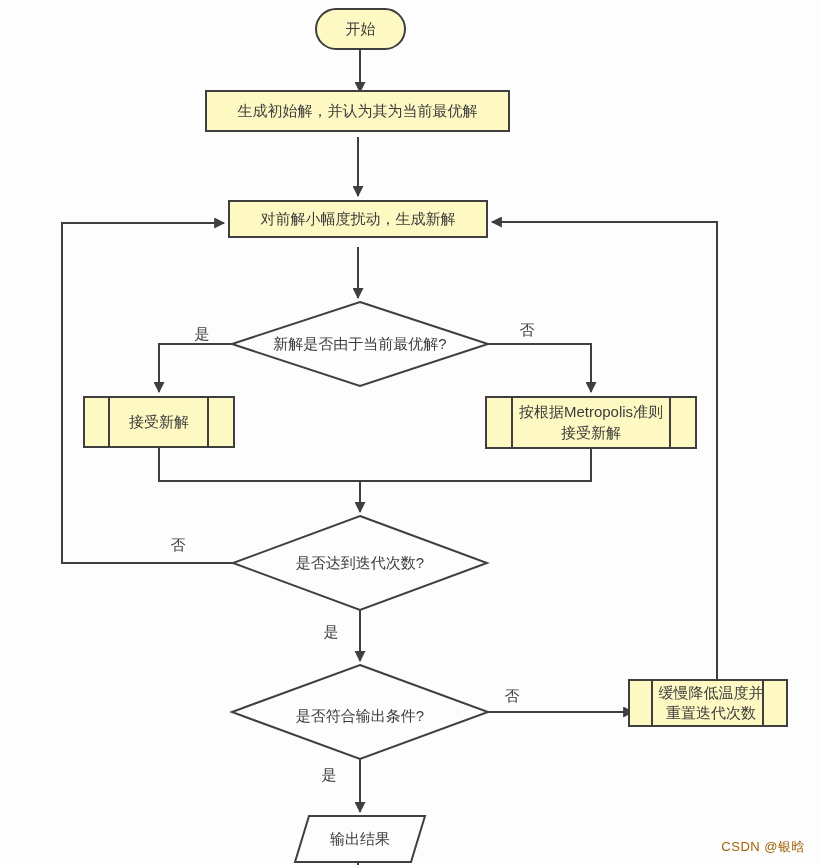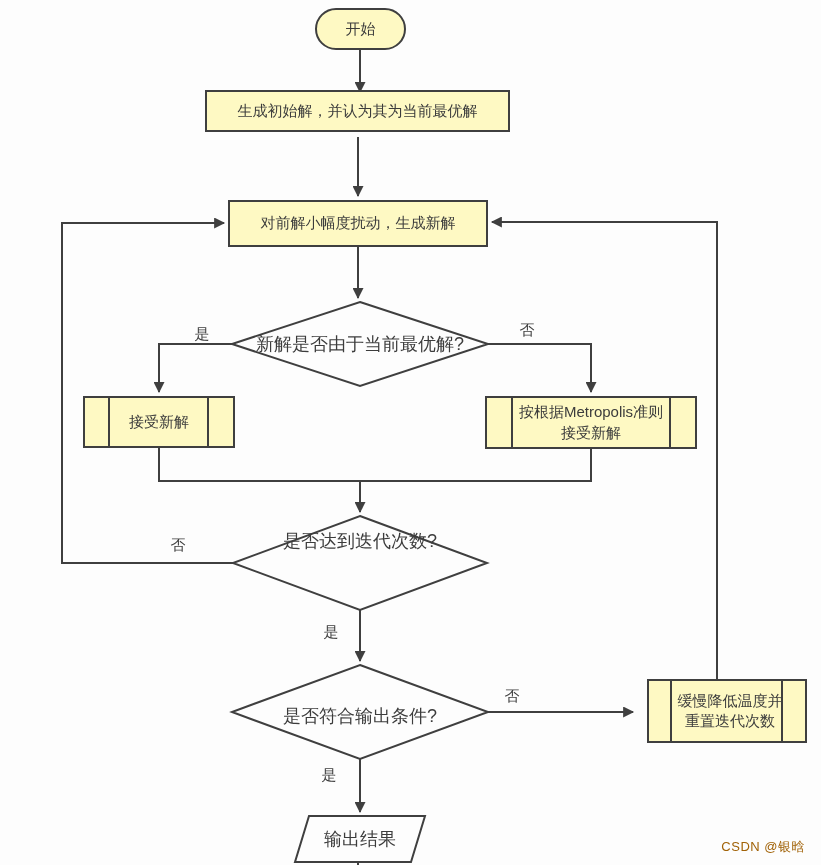--- a/index.html
+++ b/index.html
@@ -28,21 +28,21 @@
   }
   .stadium{border-radius:22px;}
   .pp-bar{
     position:absolute;top:-2px;bottom:-2px;width:0;
     border-left:2px solid #3f3f3f;
   }
   .overlay-label{
     position:absolute;
     display:flex;align-items:center;justify-content:center;
     text-align:center;
-    color:#3c3c3c;font-size:18px;line-height:1.35;white-space:pre-line;
+    color:#3c3c3c;font-size:15px;line-height:1.35;white-space:pre-line;
     pointer-events:none;
   }
   .edge-label{
     position:absolute;
     color:#3c3c3c;font-size:15px;
     background:transparent;
     text-align:center;width:30px;
   }
   .watermark{
     position:absolute;
@@ -86,46 +86,46 @@
   </svg>
 
   <div class="node stadium" style="left:315px;top:8px;width:91px;height:42px;">
     <span>开始</span>
   </div>
 
   <div class="node" style="left:205px;top:90px;width:305px;height:42px;">
     <span>生成初始解，并认为其为当前最优解</span>
   </div>
 
-  <div class="node" style="left:228px;top:200px;width:260px;height:47px;align-items:center;">
+  <div class="node" style="left:228px;top:200px;width:260px;height:38px;align-items:center;">
     <span>对前解小幅度扰动，生成新解</span>
   </div>
 
   <div class="node" style="left:83px;top:396px;width:152px;height:52px;">
     <div class="pp-bar" style="left:23px;"></div>
     <div class="pp-bar" style="right:24px;"></div>
     <span>接受新解</span>
   </div>
 
   <div class="node" style="left:485px;top:396px;width:212px;height:53px;">
     <div class="pp-bar" style="left:24px;"></div>
     <div class="pp-bar" style="right:24px;"></div>
     <span>按根据Metropolis准则
 接受新解</span>
   </div>
 
-  <div class="node" style="left:647px;top:679px;width:160px;height:64px;padding-left:6px;">
+  <div class="node" style="left:628px;top:679px;width:160px;height:48px;padding-left:6px;">
     <div class="pp-bar" style="left:21px;"></div>
     <div class="pp-bar" style="right:22px;"></div>
     <span>缓慢降低温度并
 重置迭代次数</span>
   </div>
 
   <div class="overlay-label" style="left:240px;top:330px;width:240px;height:28px;">新解是否由于当前最优解?</div>
-  <div class="overlay-label" style="left:240px;top:527px;width:240px;height:28px;">是否达到迭代次数?</div>
+  <div class="overlay-label" style="left:240px;top:549px;width:240px;height:28px;">是否达到迭代次数?</div>
   <div class="overlay-label" style="left:240px;top:702px;width:240px;height:28px;">是否符合输出条件?</div>
 
   <div class="overlay-label" style="left:300px;top:825px;width:120px;height:28px;">输出结果</div>
 
   <div class="edge-label" style="left:187px;top:325px;">是</div>
   <div class="edge-label" style="left:512px;top:321px;">否</div>
   <div class="edge-label" style="left:163px;top:536px;">否</div>
   <div class="edge-label" style="left:316px;top:623px;">是</div>
   <div class="edge-label" style="left:497px;top:687px;">否</div>
   <div class="edge-label" style="left:314px;top:766px;">是</div>

